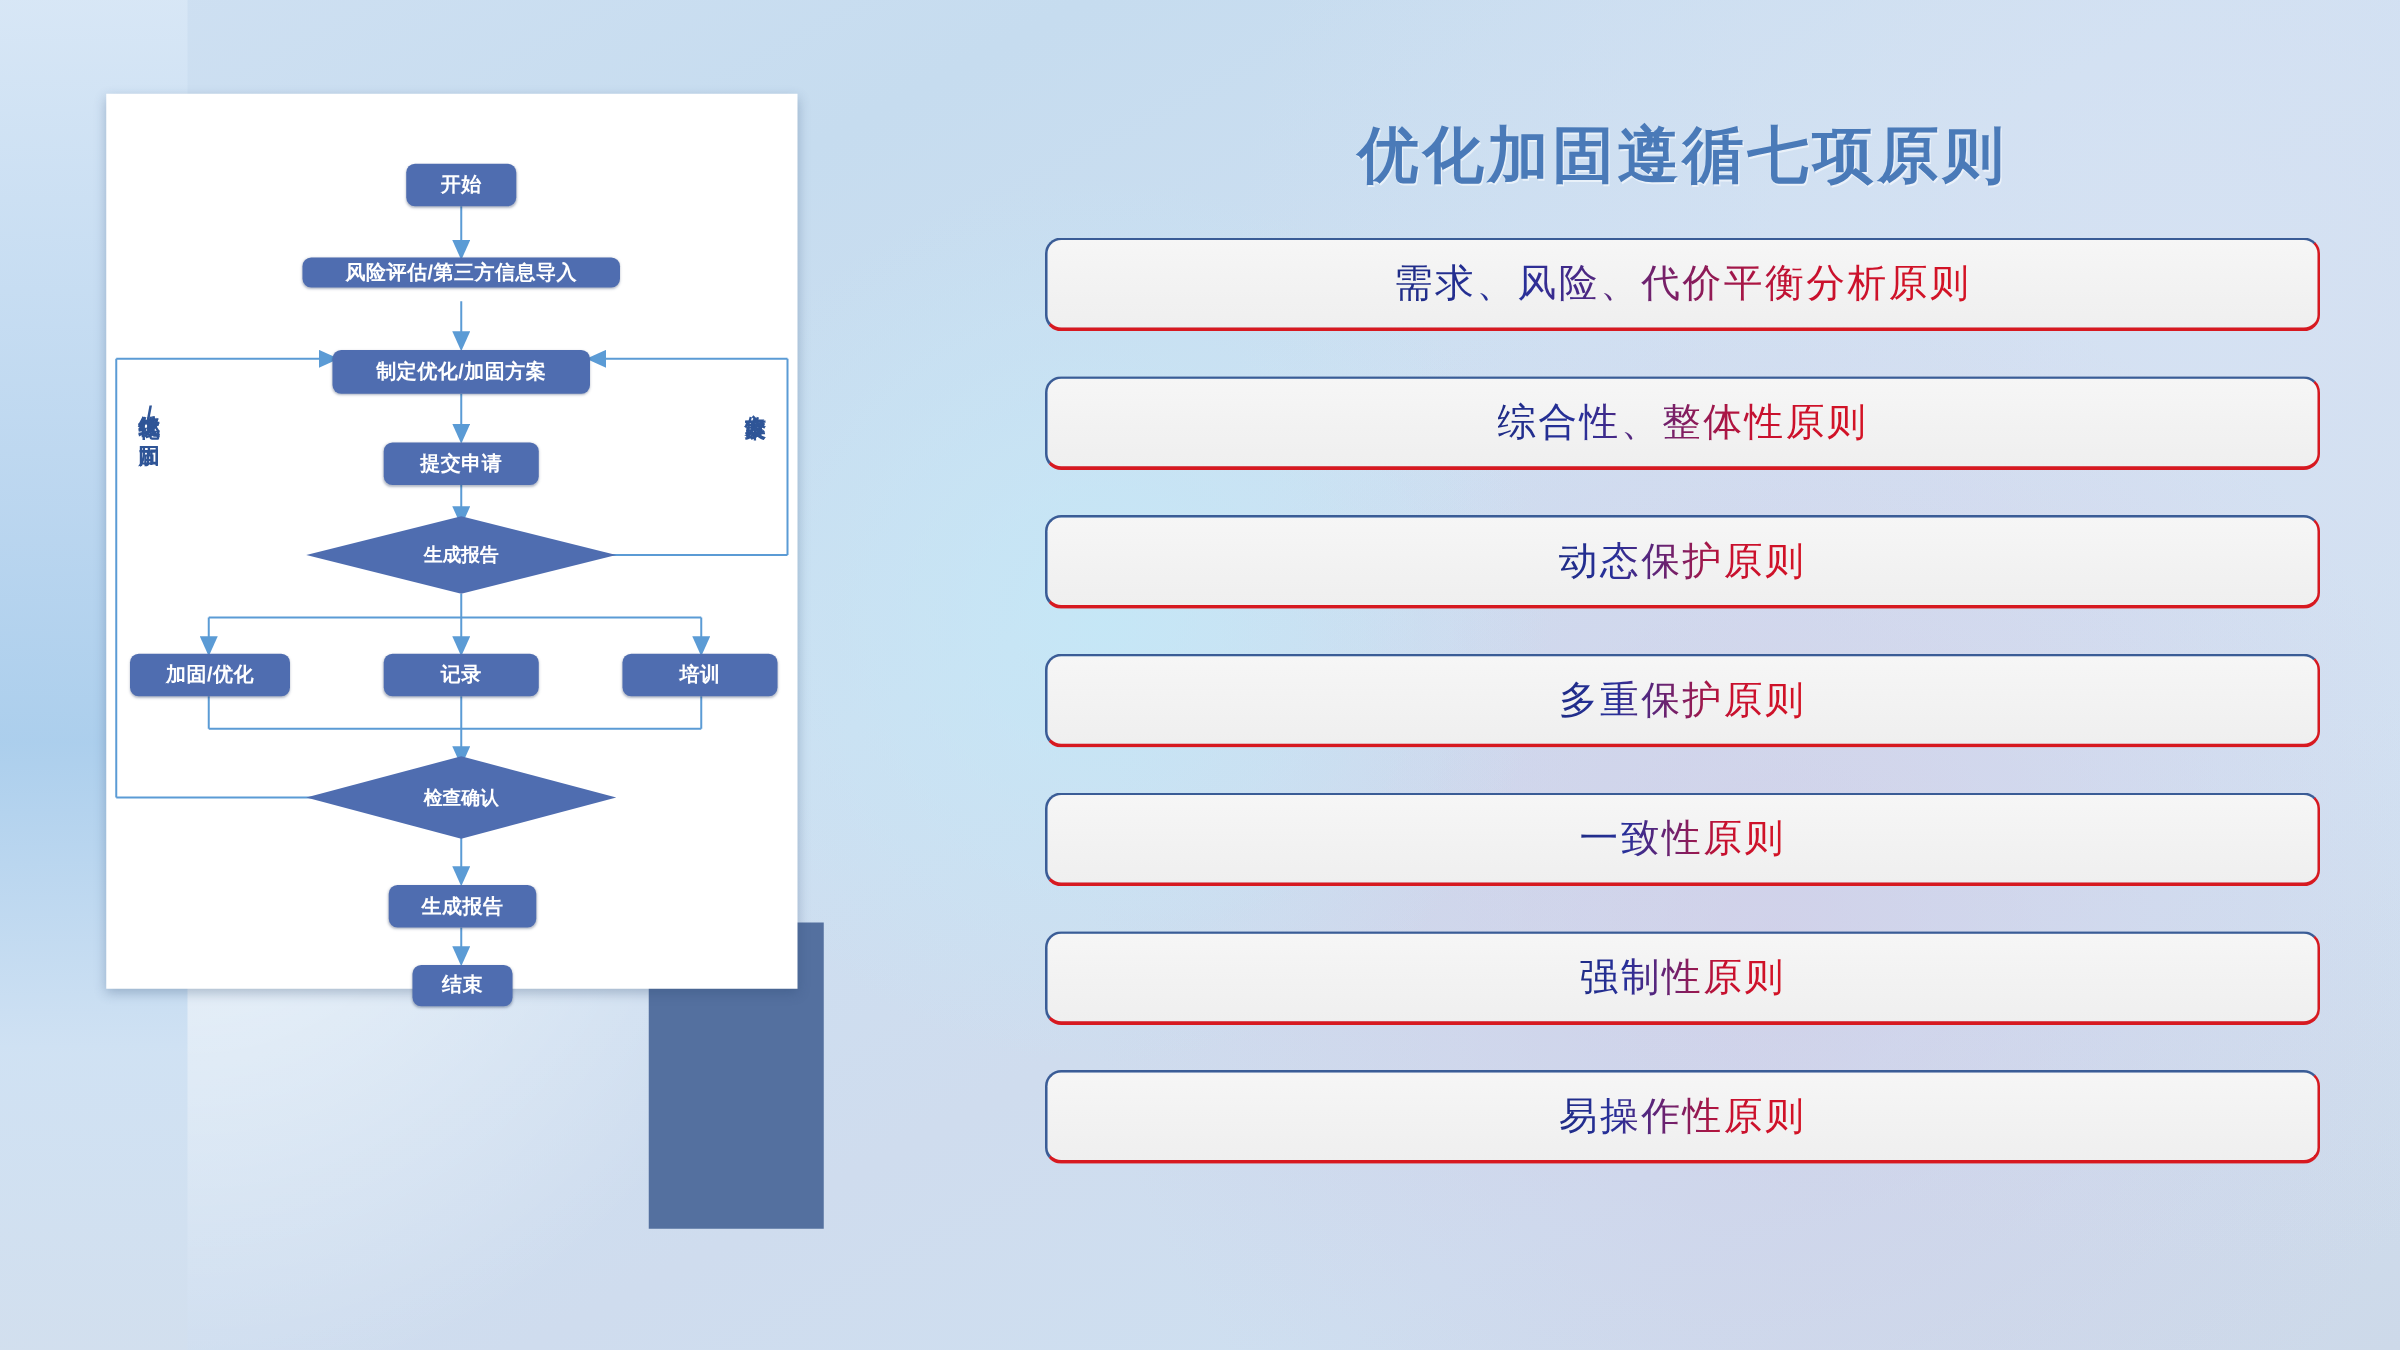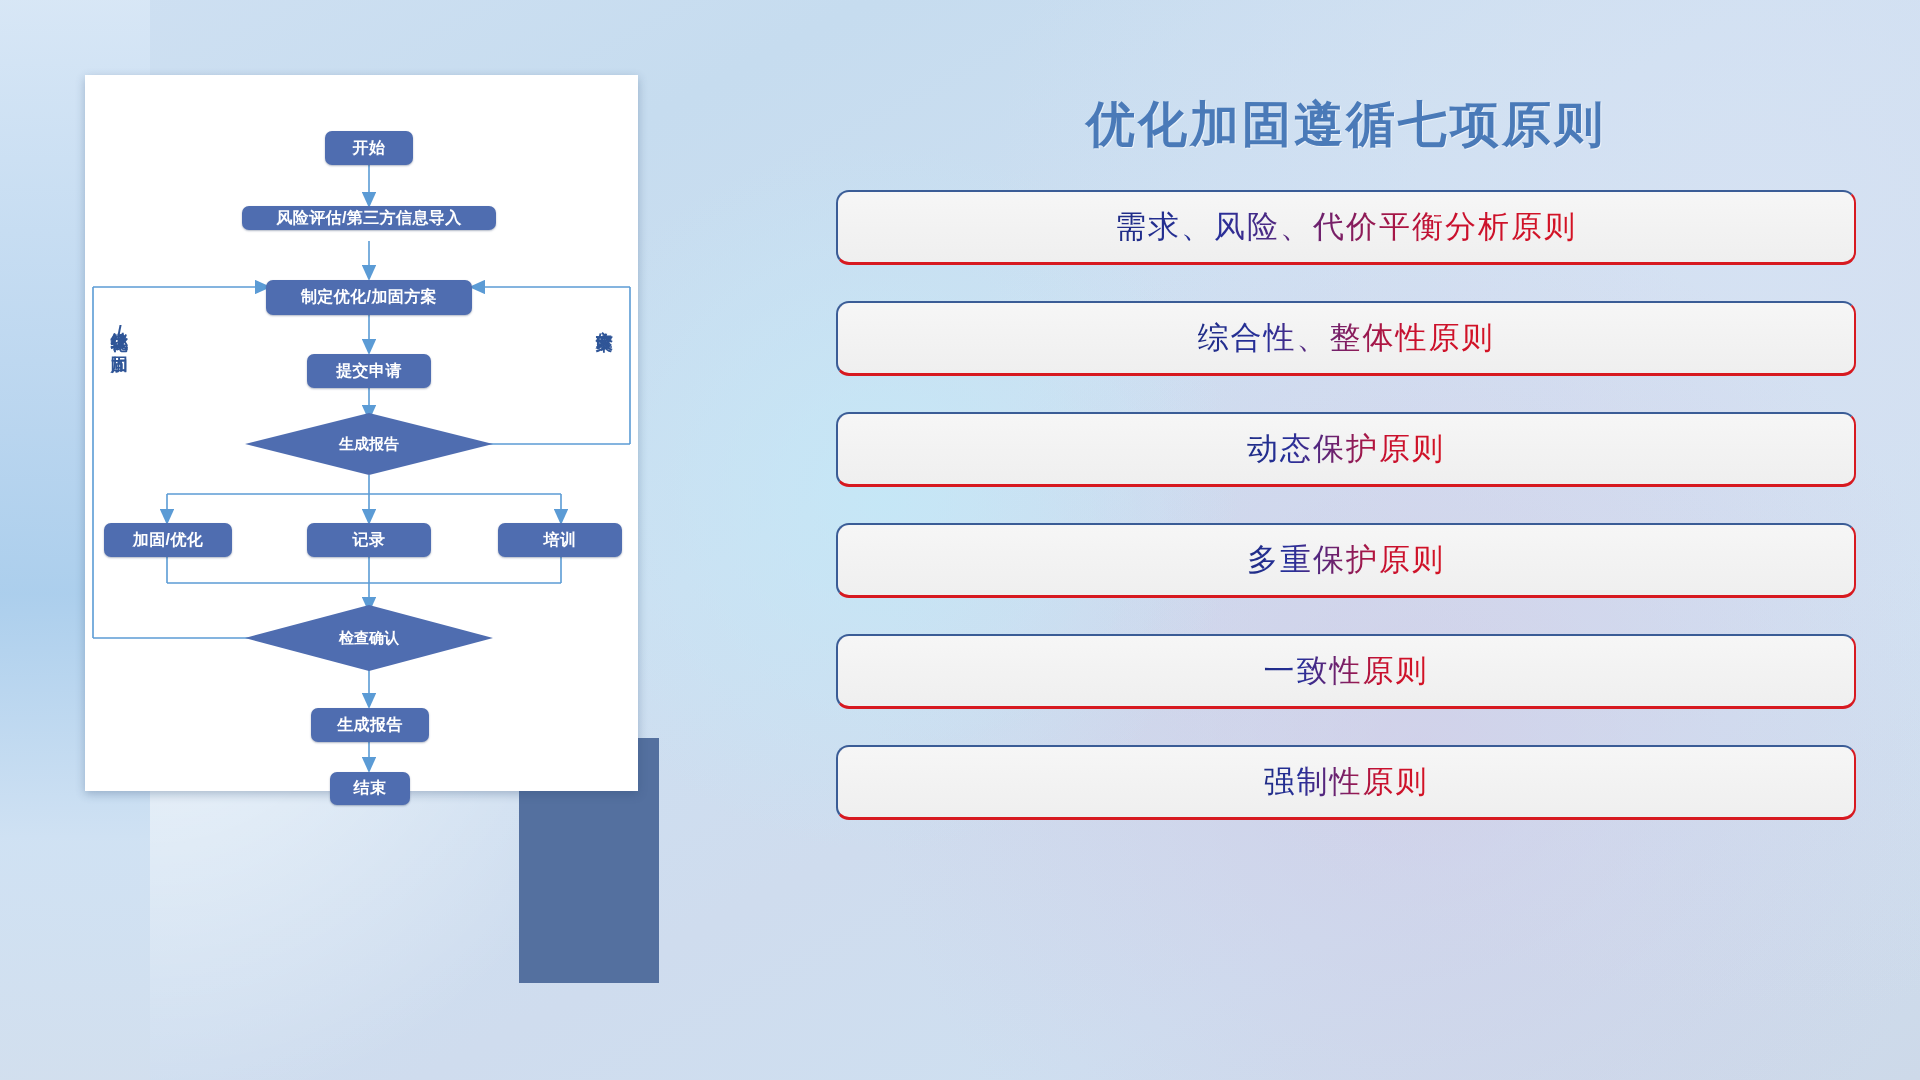--- a/index.html
+++ b/index.html
@@ -196,14 +196,17 @@
   </div>
 
   <div class="pbox" style="top:564px;">
     <span class="pbox-text">一致性原则</span>
   </div>
 
   <div class="pbox" style="top:675px;">
     <span class="pbox-text">强制性原则</span>
   </div>
 
+  <div class="pbox" style="top:786px;">
+    <span class="pbox-text">易操作性原则</span>
+  </div>
 
 </div>
 
 </body></html>

